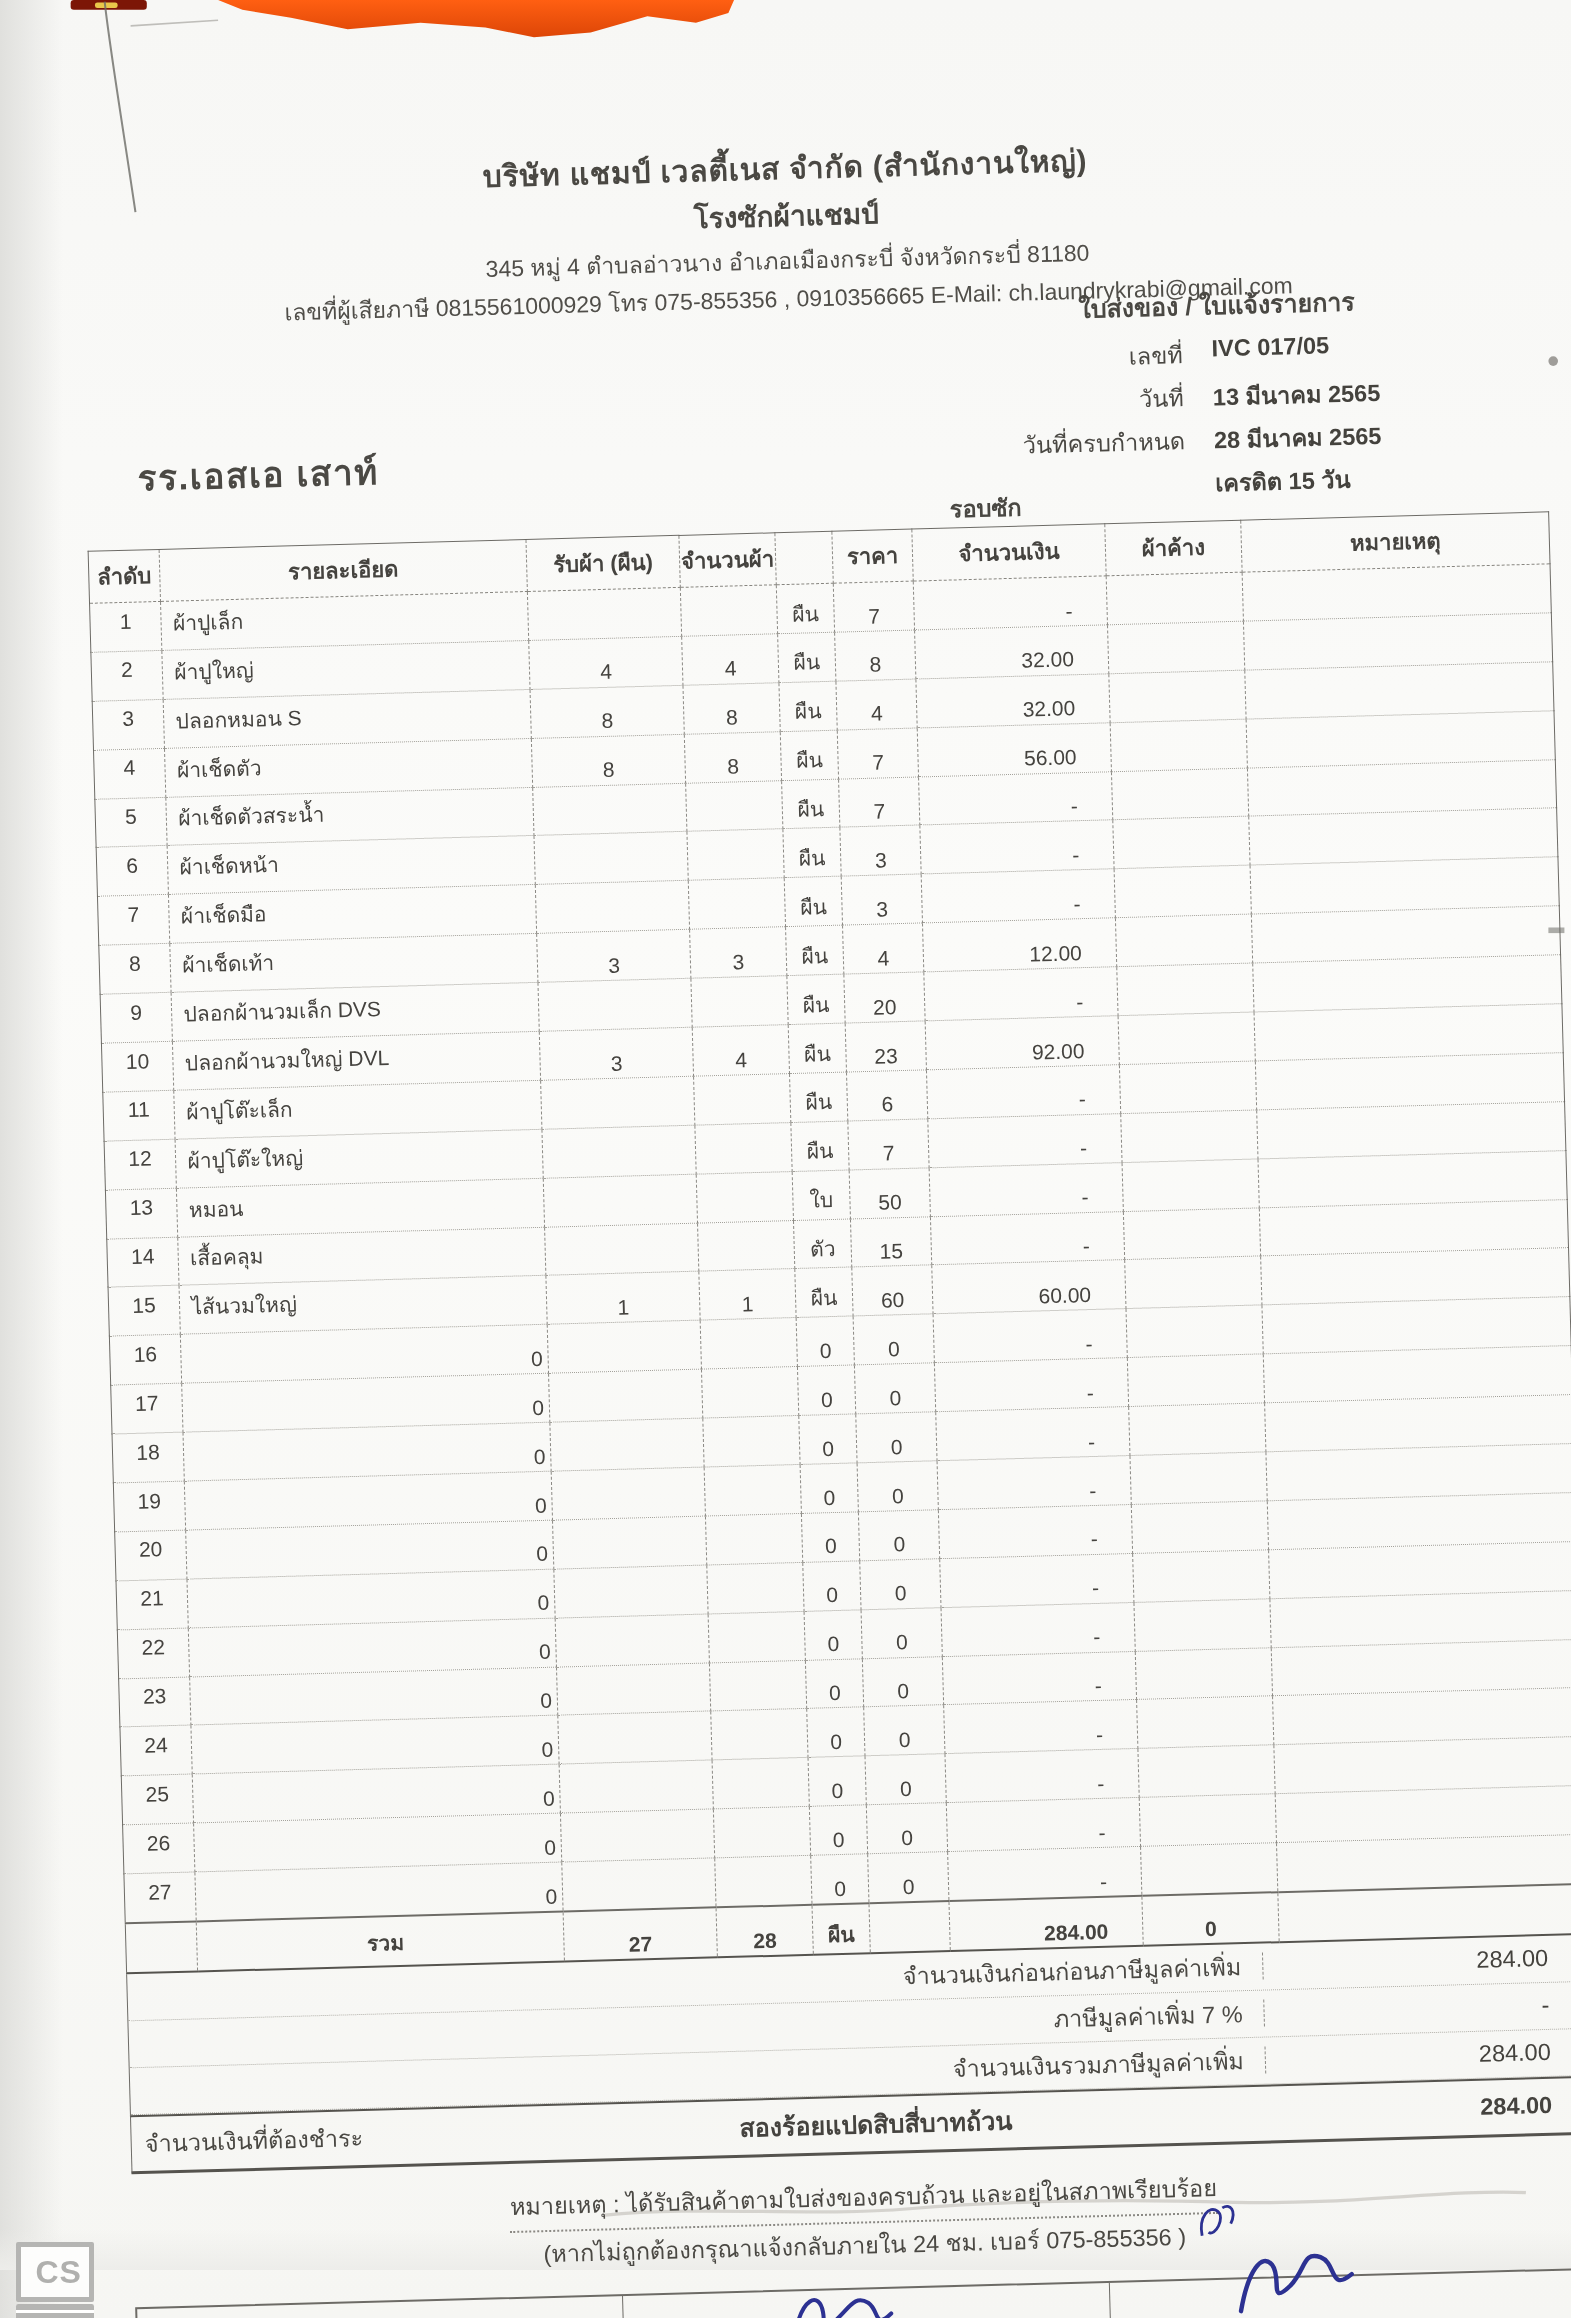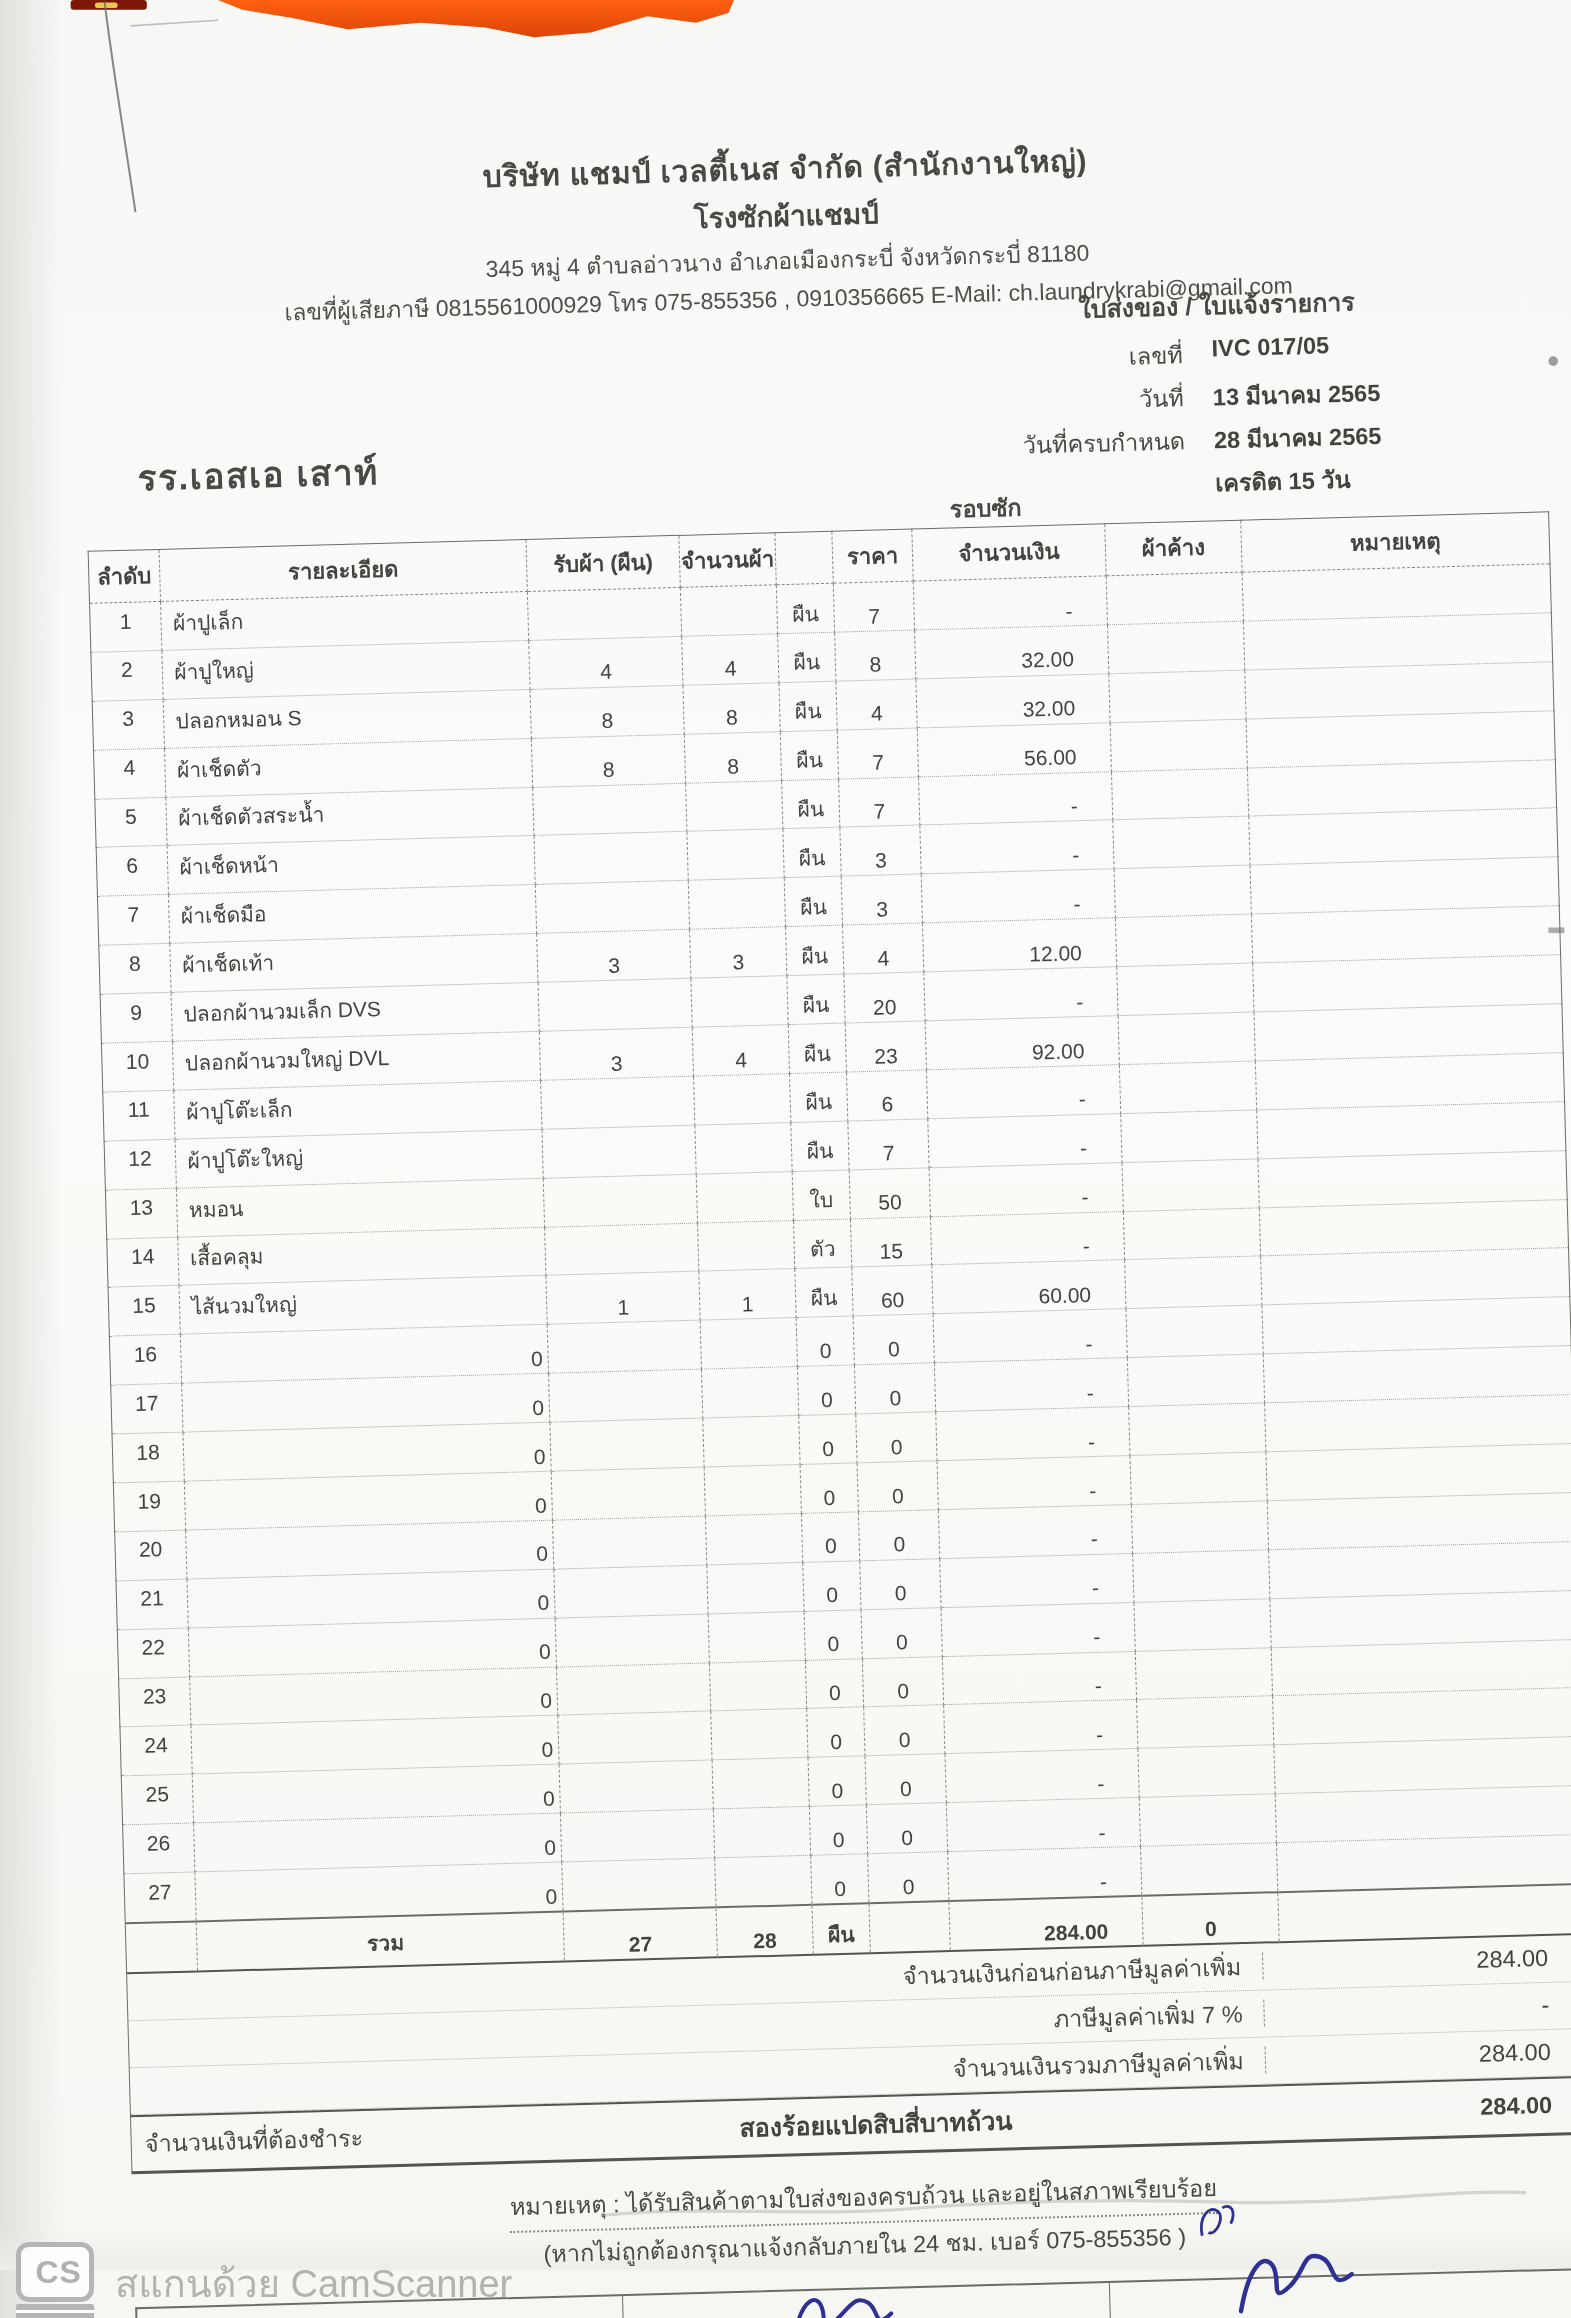--- a/index.html
+++ b/index.html
@@ -65,21 +65,21 @@
   .notes .n2{font-size:23.5px;color:#4a4843;position:relative;display:inline-block;}
   .note-squiggle{position:absolute;right:-57px;top:-14.6px;}
   
   .sigwrap{display:flex;margin-top:19.5px;border:2.4px solid #6d6b66;height:192px;}
   .sigcell{flex:1;position:relative;border-left:1.6px solid #6d6b66;font-size:22px;color:#4a4843;}
   .sigcell:first-child{border-left:none;}
   .bluesig{position:absolute;pointer-events:none;}
   
   .csfooter{position:absolute;left:16px;top:2242px;display:flex;align-items:flex-start;gap:21px;}
   .csbadge{width:78px;}
-  .cstop{height:50px;border:5.7px solid #b5b5b3;border-radius:13px;background:#fdfdfc;
+  .cstop{height:50px;border:5.7px solid #b5b5b3;border-radius:2px;background:#fdfdfc;
     display:flex;align-items:center;justify-content:center;padding-left:7px;}
   .cstop span{font-size:32px;font-weight:700;color:#b0b0ae;letter-spacing:0.8px;}
   .csbase{height:19.5px;margin-top:2.4px;border-radius:2.4px 2.4px 6.5px 6.5px;
     background:linear-gradient(180deg,#b5b5b3 0 30%,#ffffff 30% 45%,#b5b5b3 45% 70%,#ffffff 70% 82%,#b5b5b3 82% 100%);}
   .cstext{font-size:38px;color:#b2b2b0;margin-top:11.4px;}
   .artifact{position:absolute;}
 </style>
 </head>
 <body>
 
@@ -532,16 +532,15 @@
     </div>
   </div>
 
   <div class="csfooter">
     <div class="csbadge">
       <div class="cstop">
           <span>CS</span>
         </div>
       <div class="csbase"></div>
     </div>
-    <div class="cstext">สแกนด้วย CamScanner</div>
   </div>
 </div>
 
 
 </body></html>

